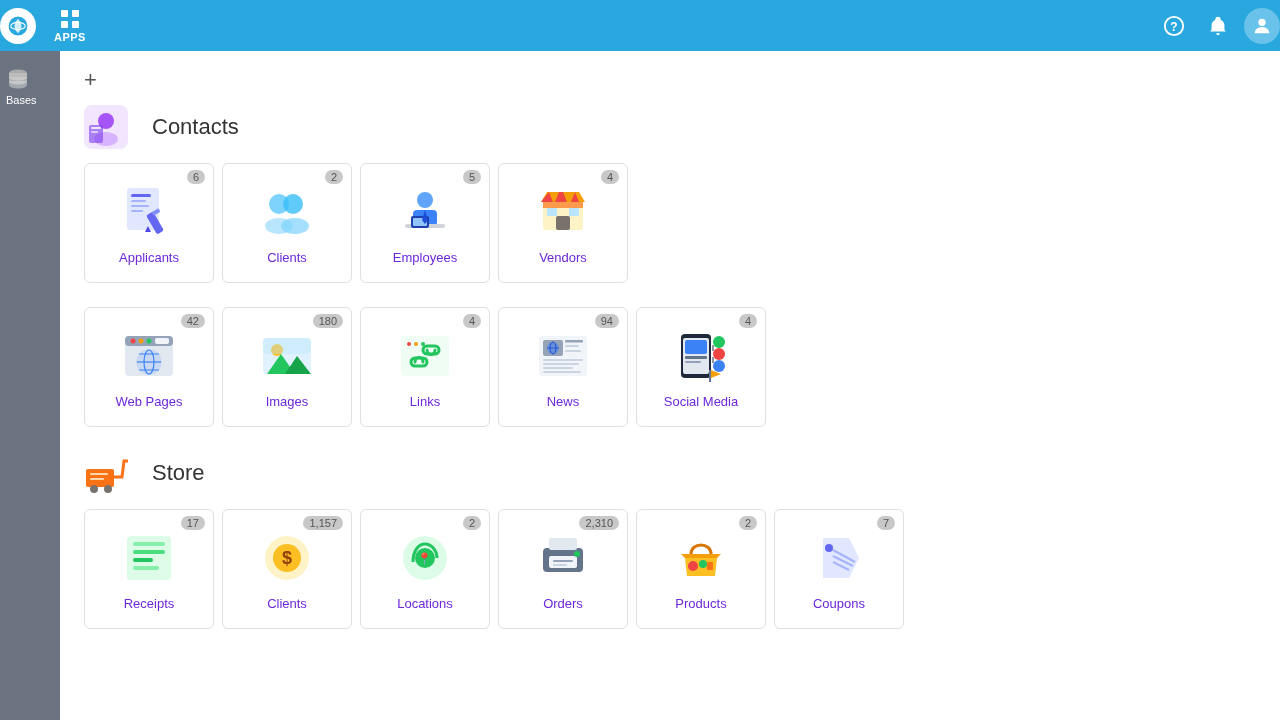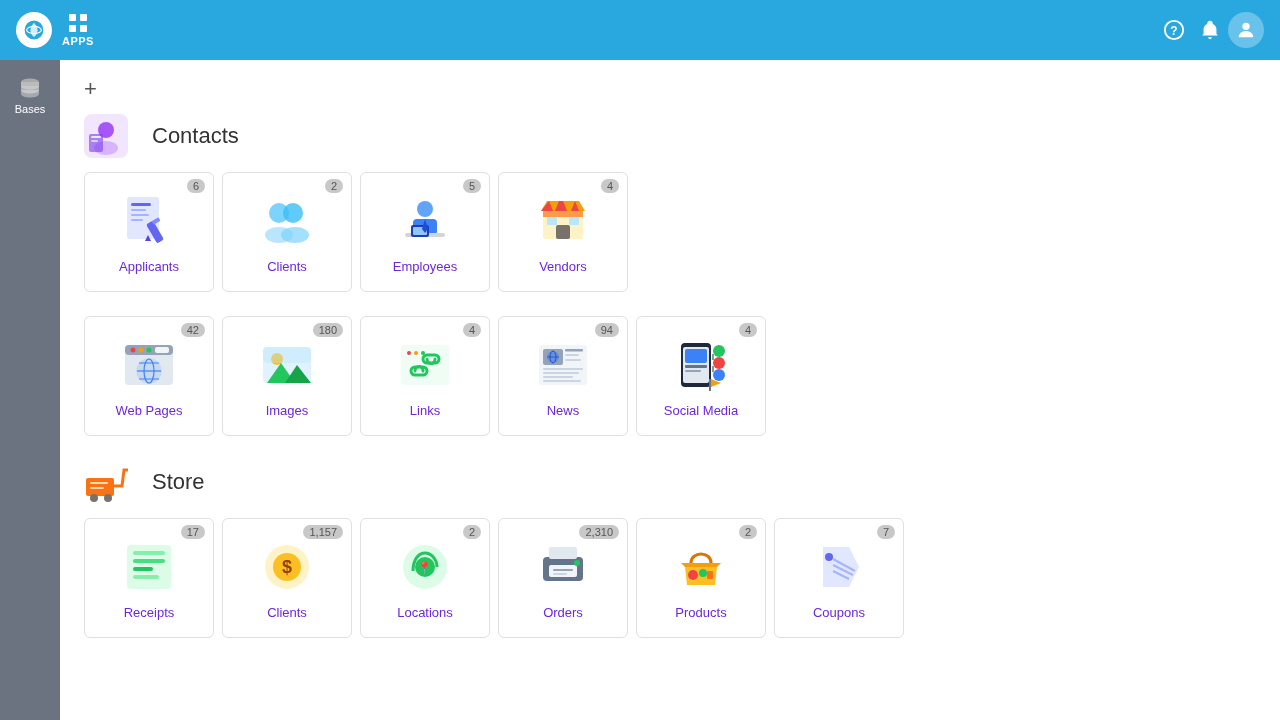--- a/index.html
+++ b/index.html
@@ -1,24 +1,25 @@
 <!DOCTYPE html>
 <html><head>
   <meta charset="utf-8">
   <style>
     * { margin: 0; padding: 0; box-sizing: border-box; }
     body { font-family: -apple-system, BlinkMacSystemFont, 'Segoe UI', sans-serif; background: #f5f5f5; width: 1280px; height: 720px; overflow: hidden; display: flex; flex-direction: column; }
 
     
     .header {
       background: #29a8e0;
-      height: 60px;
+      height: 51px;
       display: flex;
       align-items: center;
-      padding: 0 16px;
+      padding: 0 0;
+      gap: 8px;
       flex-shrink: 0;
     }
     .header-logo {
       width: 36px; height: 36px;
       background: white;
       border-radius: 50%;
       display: flex; align-items: center; justify-content: center;
     }
     .header-logo svg { width: 22px; height: 22px; }
     .header-apps {
@@ -52,21 +53,21 @@
     .sidebar {
       width: 60px;
       background: #6b7280;
       display: flex;
       flex-direction: column;
       align-items: center;
       padding-top: 8px;
       flex-shrink: 0;
     }
     .sidebar-item {
-      display: flex; flex-direction: column; align-items: center;
+      display: flex; flex-direction: column; align-items: flex-start;
       padding: 8px 6px;
       cursor: pointer;
       color: white;
       width: 100%;
     }
     .sidebar-item svg { width: 24px; height: 24px; fill: white; }
     .sidebar-item-label { font-size: 11px; color: white; margin-top: 3px; }
 
     
     .main {

